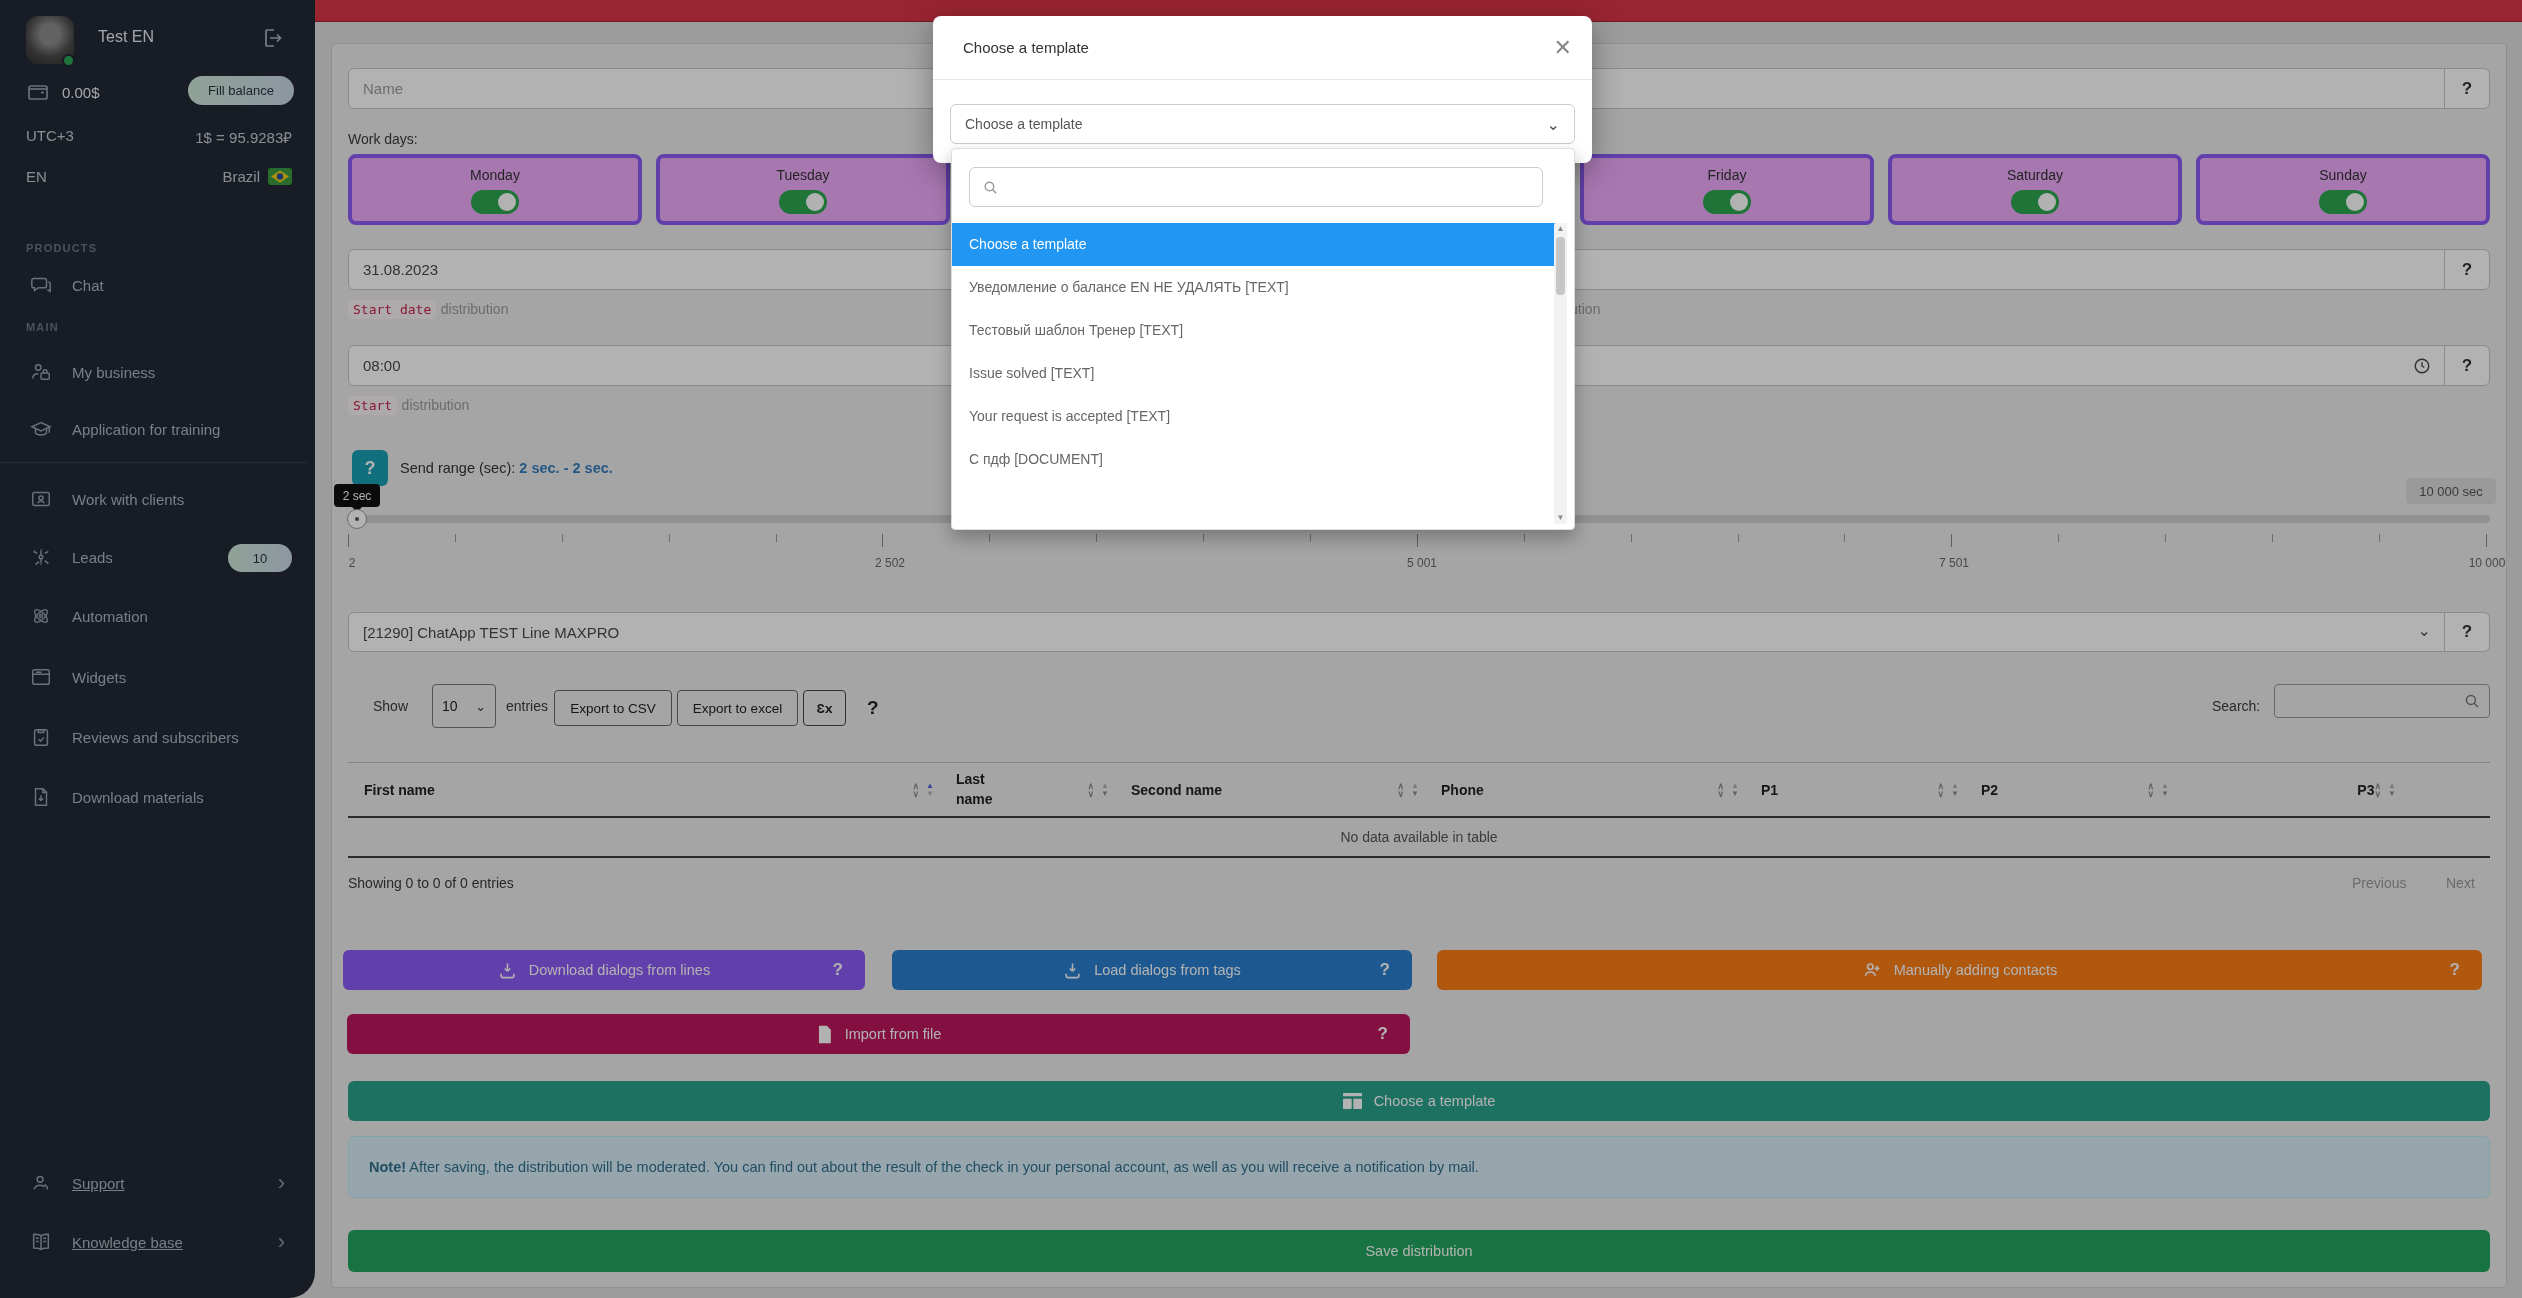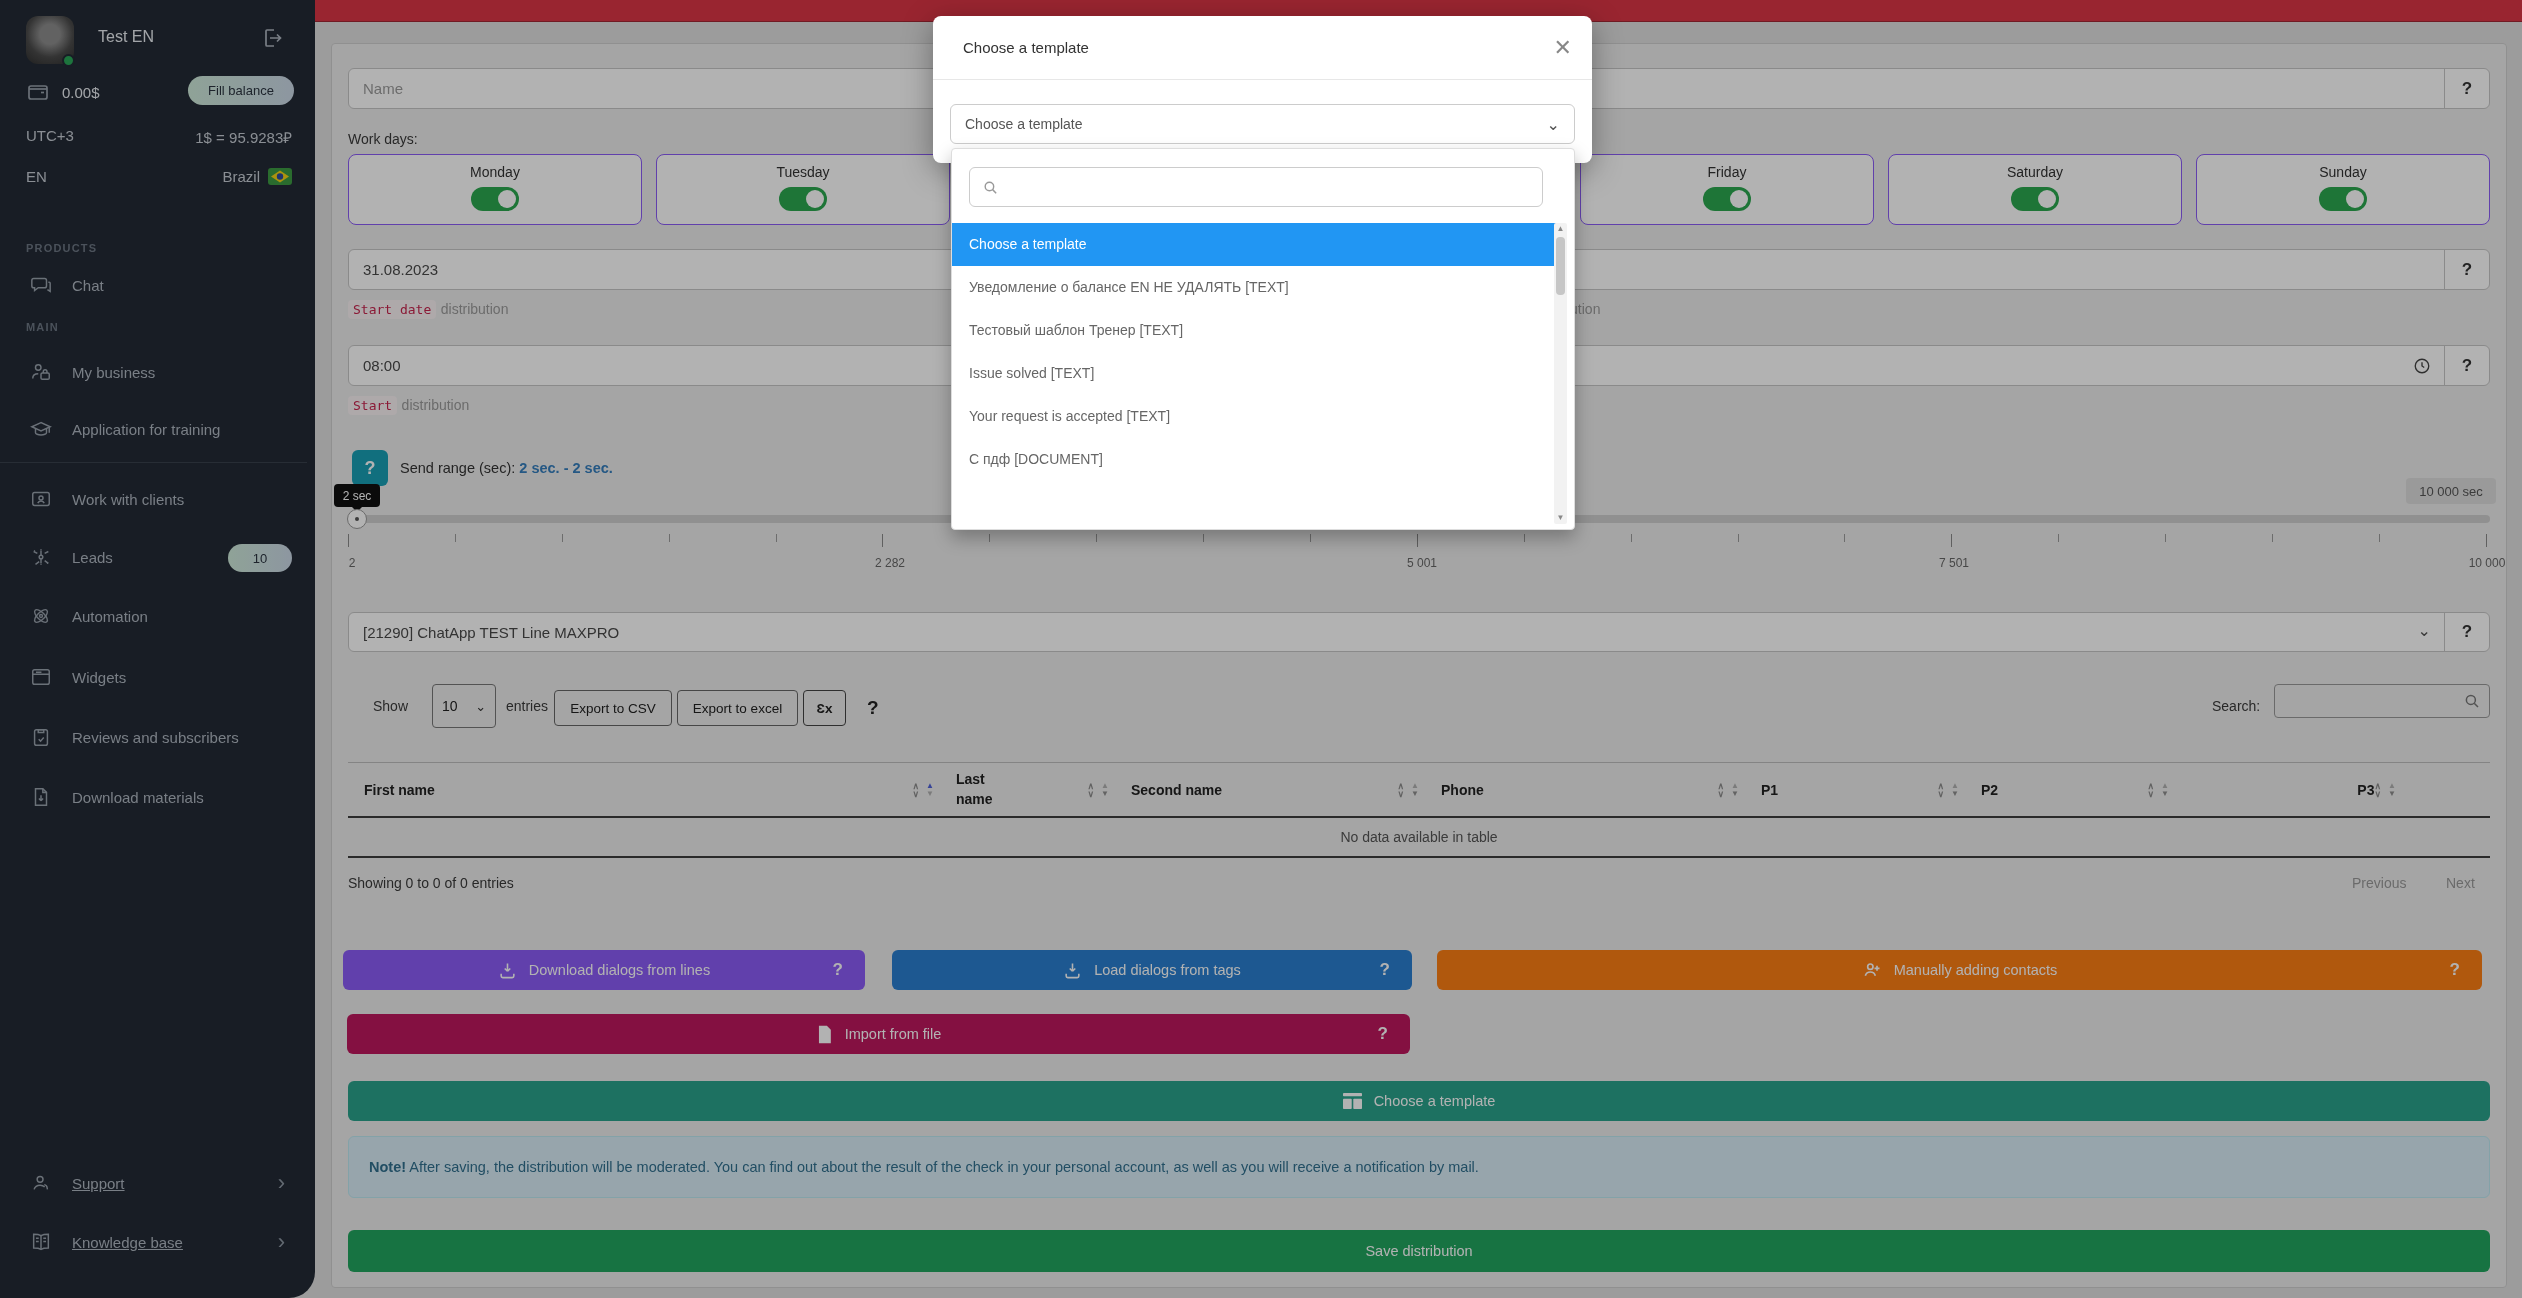--- a/index.html
+++ b/index.html
@@ -23,21 +23,21 @@
 
   
   #redbar{left:315px;top:0;width:2207px;height:22px;background:#dc3545;border-bottom:1px solid #a32734;z-index:1;}
   #card{left:331px;top:43px;width:2176px;height:1245px;background:#ededed;border:1px solid #cfcfcf;border-radius:4px;z-index:1;}
   .inputbox{background:#fff;border:1px solid #c6c6c6;border-radius:6px;color:#4a4a4a;font-size:15px;display:flex;align-items:center;padding:0 14px;}
   .placeholder{color:#9b9b9b;}
   .addon{position:absolute;right:0;top:0;bottom:0;width:45px;border-left:1px solid #c6c6c6;display:flex;align-items:center;justify-content:center;color:#333;font-weight:bold;font-size:17px;}
   .lbl{font-size:14px;color:#3a3a3a;}
   .codebit{font-family:"DejaVu Sans Mono",monospace;font-size:13px;color:#c7254e;background:#f9f2f4;padding:2px 5px;border-radius:4px;}
   .lblrest{color:#9a9a9a;font-size:14px;}
-  .daycard{top:154px;width:294px;height:71px;background:#ffffff;border:1px solid #8b5cf6;border-radius:8px;text-align:center;padding-top:9px;}
+  .daycard{top:154px;width:294px;height:71px;background:#f0abfc;border:4px solid #8b5cf6;border-radius:8px;text-align:center;padding-top:9px;}
   .dayname{font-size:14px;color:#333;}
   .toggle{width:48px;height:24px;border-radius:12px;background:#2ba84f;margin:7px auto 0;position:relative;}
   .knob{position:absolute;right:3px;top:3px;width:18px;height:18px;border-radius:50%;background:#fff;}
   .helpbtn{background:#199fb5;color:#fff;border-radius:6px;font-weight:bold;font-size:18px;display:flex;align-items:center;justify-content:center;}
   .tooltip{background:#111;color:#fff;border-radius:4px;font-size:12px;display:flex;align-items:center;justify-content:center;}
   .tooltip:after{content:"";position:absolute;left:50%;bottom:-5px;margin-left:-5px;border:5px solid transparent;border-top-color:#111;border-bottom:none;}
   .track{background:#cfcfcf;border-radius:4px;}
   .handle{width:20px;height:20px;border-radius:50%;background:#fff;border:1px solid #999;}
   .handle i{position:absolute;left:7px;top:7px;width:4px;height:4px;border-radius:50%;background:#555;}
   .maxbadge{background:#dddddd;border-radius:4px;color:#555;font-size:13px;display:flex;align-items:center;justify-content:center;}
@@ -360,21 +360,21 @@
       <i></i>
       <i></i>
       <i class="tall"></i>
       <i></i>
       <i></i>
       <i></i>
       <i></i>
       <i class="tall"></i>
   </div>
   <div class="abs scale-lbl" style="left:352px;top:556px;z-index:2;">2</div>
-  <div class="abs scale-lbl" style="left:890px;top:556px;z-index:2;">2 282</div>
+  <div class="abs scale-lbl" style="left:890px;top:556px;z-index:2;">2 502</div>
   <div class="abs scale-lbl" style="left:1422px;top:556px;z-index:2;">5 001</div>
   <div class="abs scale-lbl" style="left:1954px;top:556px;z-index:2;">7 501</div>
   <div class="abs scale-lbl" style="left:2487px;top:556px;z-index:2;">10 000</div>
 
   <div class="abs inputbox" style="left:348px;top:612px;width:2142px;height:40px;z-index:2;">
     <span>[21290] ChatApp TEST Line MAXPRO</span>
     <span class="abs" style="right:58px;top:8px;color:#555;font-size:16px;">⌄</span>
     <span class="addon">?</span>
   </div>
 

